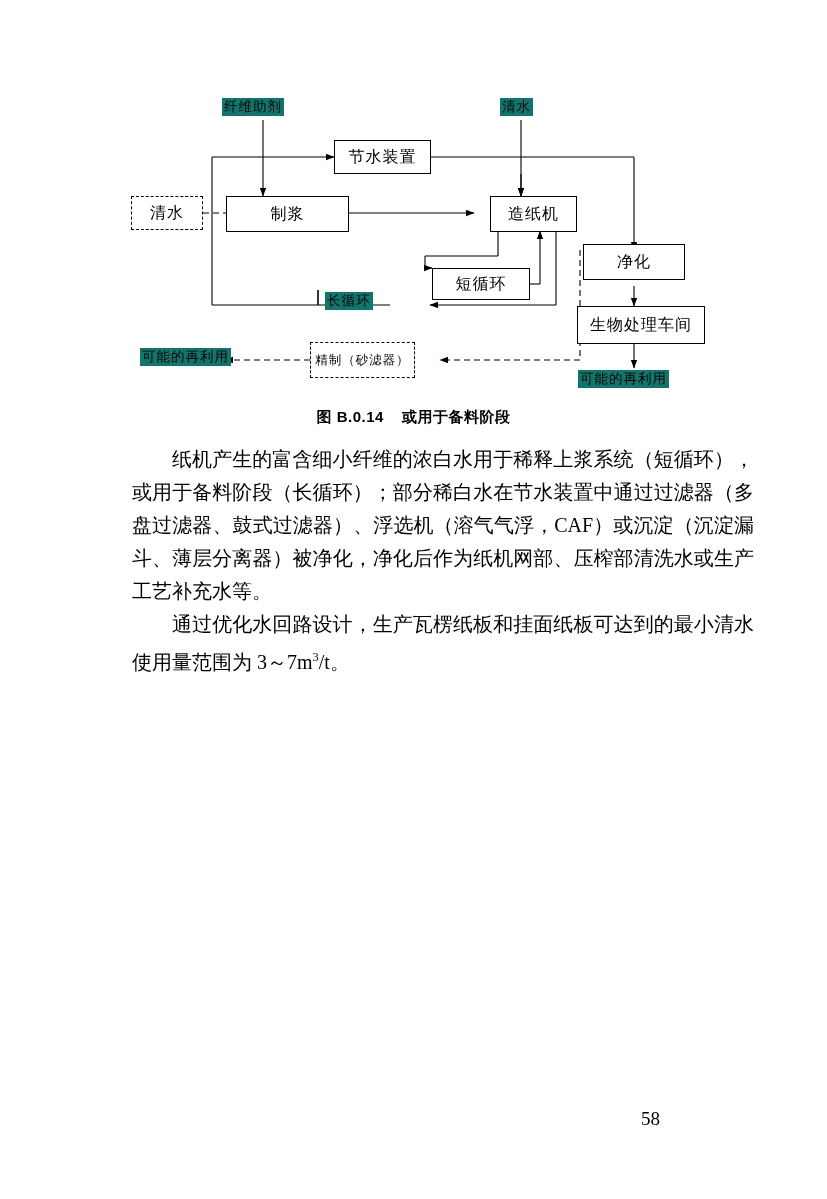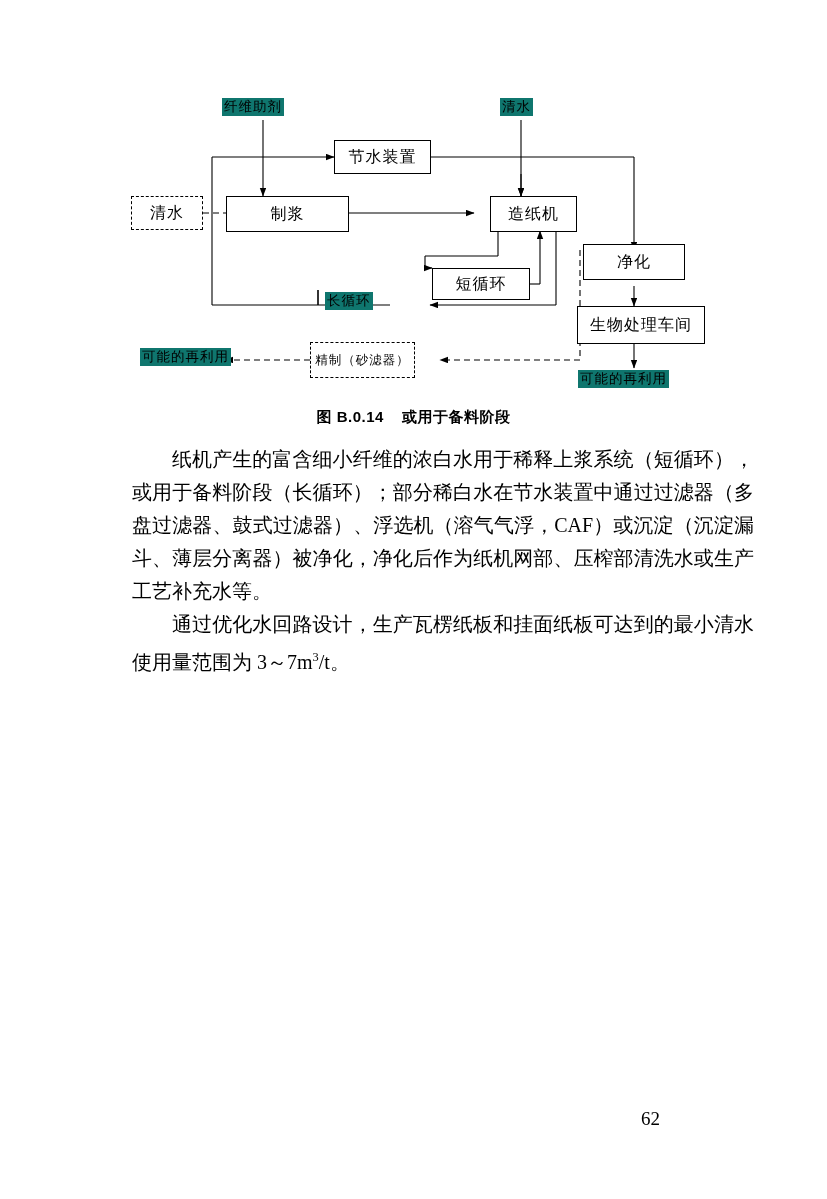--- a/index.html
+++ b/index.html
@@ -194,16 +194,16 @@
   <div class="caption">
     <span>图 B.0.14</span><span class="gap"></span><span>或用于备料阶段</span>
   </div>
 
   <div class="body-text">
     <p class="para">纸机产生的富含细小纤维的浓白水用于稀释上浆系统（短循环），或用于备料阶段（长循环）；部分稀白水在节水装置中通过过滤器（多盘过滤器、鼓式过滤器）、浮选机（溶气气浮，CAF）或沉淀（沉淀漏斗、薄层分离器）被净化，净化后作为纸机网部、压榨部清洗水或生产工艺补充水等。</p>
     <p class="para"><span>通过优化水回路设计，生产瓦楞纸板和挂面纸板可达到的最小清水使用量范围为 3～7m</span><span class="sup">3</span><span>/t。</span></p>
   </div>
 
   <div class="page-number">
-    <span class="pn-inner">62</span>
+    <span class="pn-inner">58</span>
   </div>
 
 </div>
 
 </body></html>

